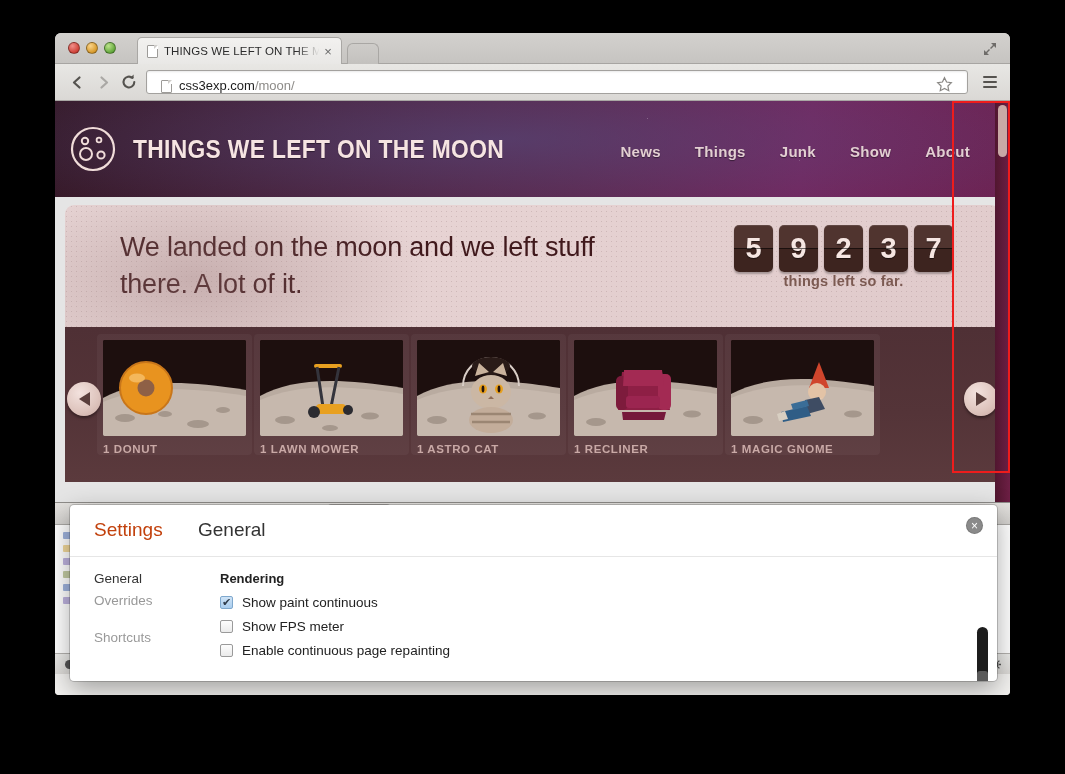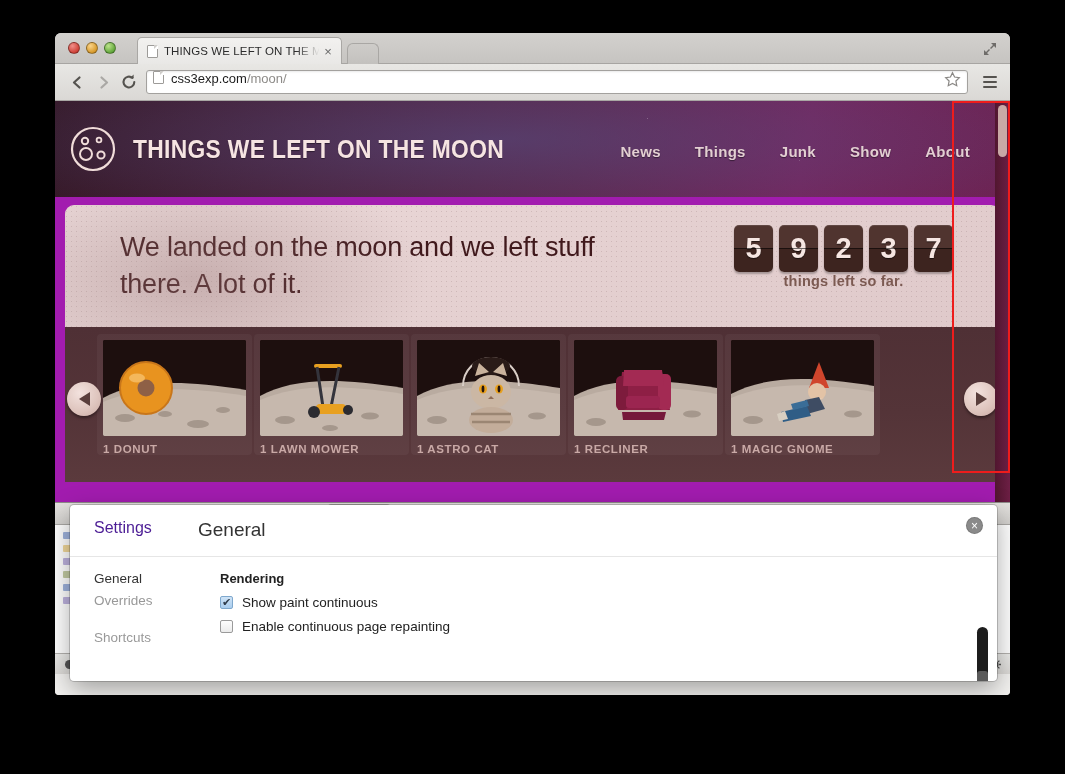--- a/index.html
+++ b/index.html
@@ -81,42 +81,42 @@
     display: flex; align-items: center; padding: 0 9px;
   }
   .nav-btn {
     width: 26px; height: 24px; display: flex; align-items: center; justify-content: center;
     color: #55534f;
   }
   .nav-btn.dim { color: #aaa8a5; }
   .omnibox {
     flex: 1 1 auto; height: 24px; margin: 0 6px 0 4px;
     background: #fff; border: 1px solid #a3a19e; border-radius: 3px;
-    display: flex; align-items: flex-start; padding: 0 6px;
+    display: flex; align-items: flex-end; padding: 0 14px;
     box-shadow: inset 0 1px 2px rgba(0,0,0,0.09);
   }
   .omnibox .pageico {
     width: 11px; height: 13px; background: #fff; border: 1px solid #9d9b98;
     border-radius: 1px; margin-right: 7px; position: relative; flex: 0 0 auto;
   }
   .omnibox .pageico::after {
     content: ""; position: absolute; right: -1px; top: -1px;
     border-left: 4px solid #cfcdca; border-bottom: 4px solid #fff;
   }
   .url { font-size: 13px; color: #8d8b88; white-space: nowrap; }
   .url b { color: #1c1c1c; font-weight: normal; }
   .star-ico { margin-left: auto; color: #8a8885; width: 17px; height: 17px; flex: 0 0 auto; }
   .menu-ico {
     width: 22px; height: 24px; margin-left: 5px; display: flex;
     flex-direction: column; justify-content: center; align-items: center; gap: 3px;
   }
   .menu-ico i { display: block; width: 14px; height: 2px; background: #55534f; border-radius: 1px; }
 
   
-  .viewport { position: relative; height: 587px; background: #a21caf; overflow: hidden; text-decoration: underline; }
+  .viewport { position: relative; height: 587px; background: #e5e5e5; overflow: hidden; text-decoration: underline; }
 
   
   .site-head {
     position: relative; height: 96px;
     background:
       radial-gradient(120% 190% at 46% 40%, rgba(86,84,140,0.55) 0%, rgba(60,30,60,0) 58%),
       linear-gradient(100deg, #33141f 0%, #4a1c33 30%, #5e2144 55%, #75235a 78%, #6d2150 100%);
   }
   .site-head::after {
     content: ""; position: absolute; inset: 0;
@@ -282,21 +282,21 @@
 
   
   .settings {
     position: absolute; left: 15px; top: 472px; width: 927px; height: 176px;
     background: #fff; border-radius: 4px;
     box-shadow: 0 0 0 1px rgba(0,0,0,.18), 0 8px 26px rgba(0,0,0,.35);
     z-index: 20; overflow: hidden;
   }
   .st-head { position: relative; height: 52px; border-bottom: 1px solid #e6e6e6; }
   .st-title {
-    position: absolute; left: 24px; top: 14px; font-size: 16px; color: #4c1d95;
+    position: absolute; left: 24px; top: 14px; font-size: 19px; color: #c2410c;
     font-weight: normal;
   }
   .st-pane-title {
     position: absolute; left: 128px; top: 14px; font-size: 19px; color: #333;
   }
   .st-head::after {
     content: ""; position: absolute; left: 128px; right: 0; bottom: -1px; height: 1px; background: #e6e6e6;
   }
   .st-close {
     position: absolute; right: 14px; top: 12px; width: 17px; height: 17px;
@@ -640,20 +640,24 @@
       </div>
       <div class="st-content">
         <div class="st-sect">Rendering</div>
 
         <label class="st-check">
           <span class="cb on">✔</span>
           <span>Show paint continuous</span>
         </label>
         <label class="st-check">
           <span class="cb"></span>
+          <span>Show FPS meter</span>
+        </label>
+        <label class="st-check">
+          <span class="cb"></span>
           <span>Enable continuous page repainting</span>
         </label>
 
         <div class="st-sb"></div>
       </div>
     </div>
   </div>
 
  </div>
 </div>

